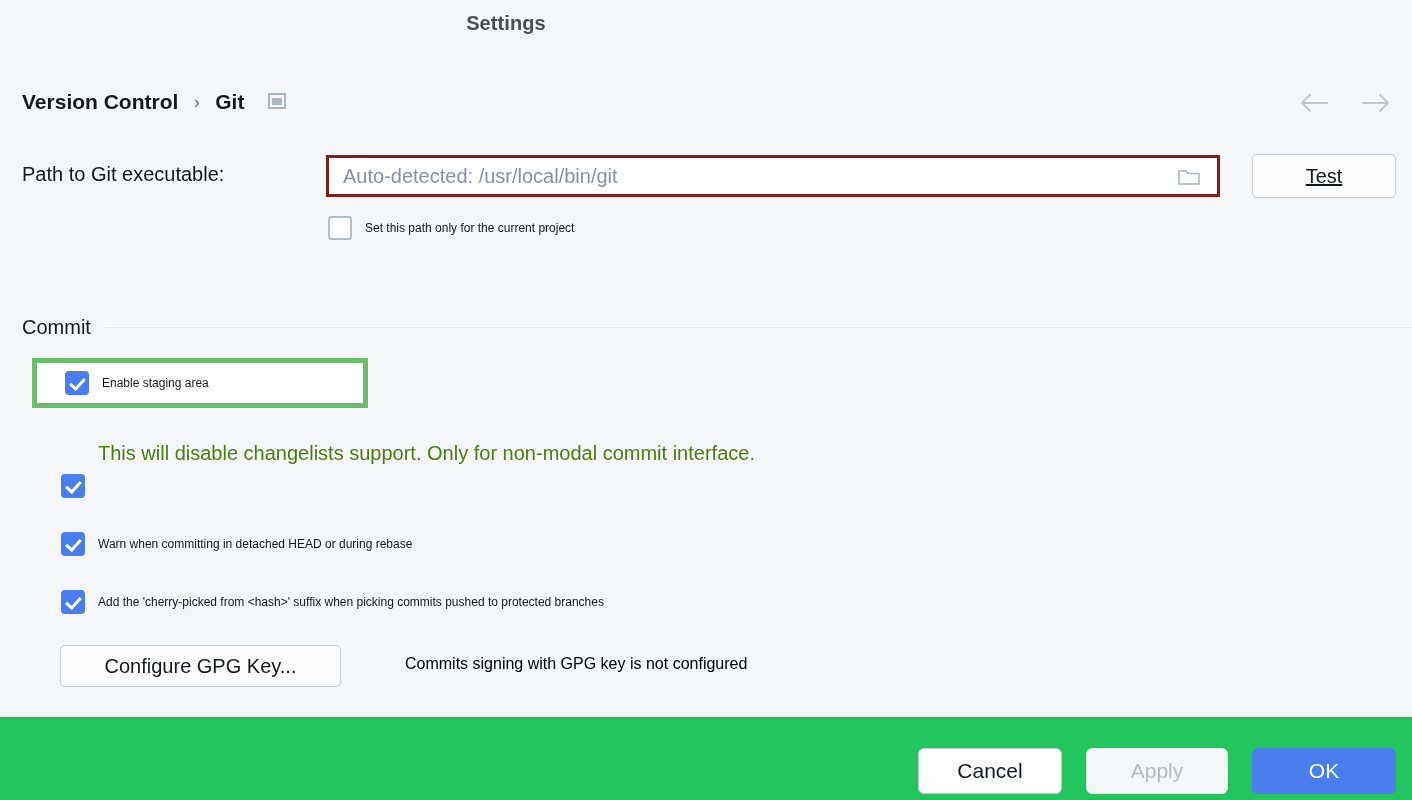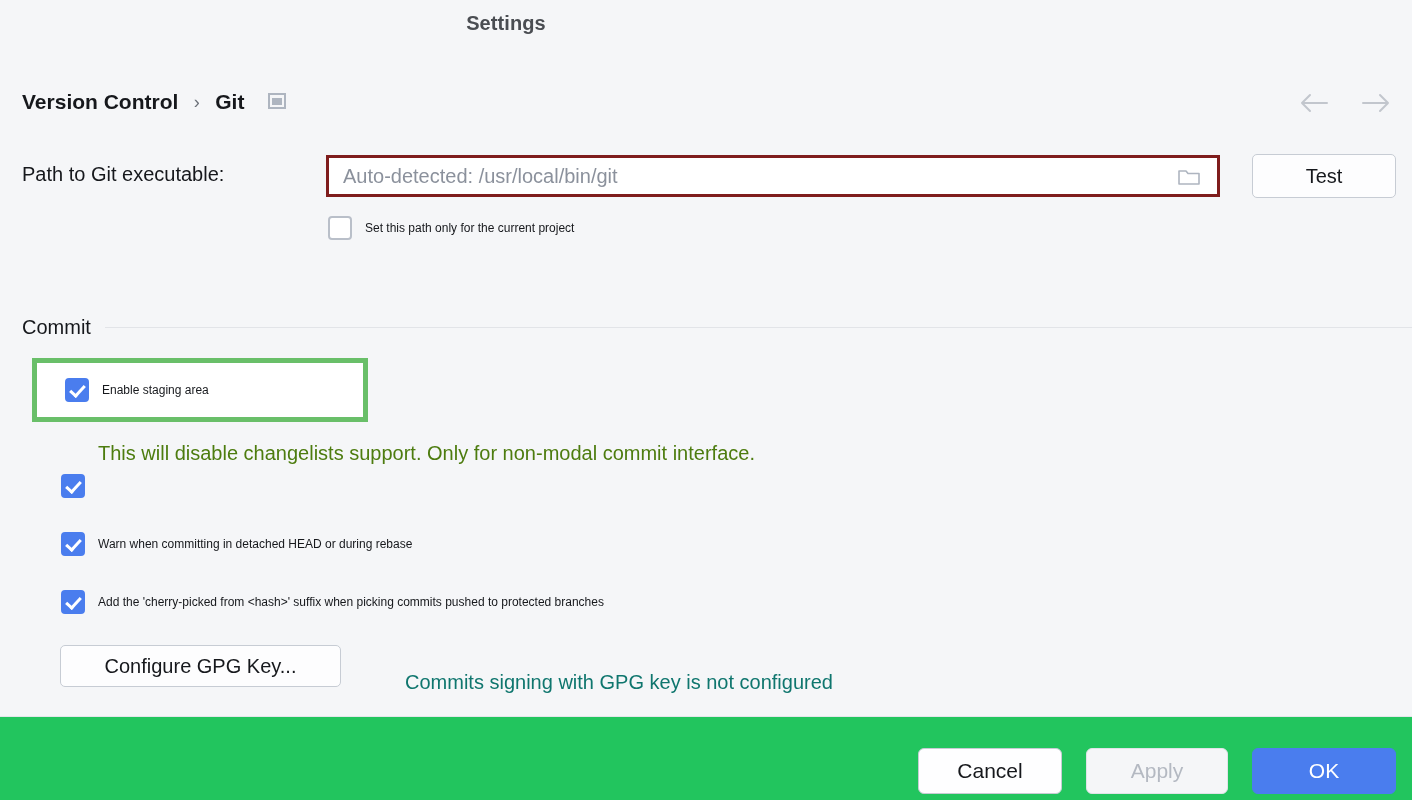--- a/index.html
+++ b/index.html
@@ -157,20 +157,21 @@
     background: #fdfdfe;
     border: 1px solid #c7ccd4;
     border-radius: 5px;
     font-size: 20px;
     color: #16181c;
     font-family: "Liberation Sans", sans-serif;
     display: flex;
     align-items: center;
     justify-content: center;
     cursor: default;
+    text-decoration: underline;
   }
 
   
   .cb-row {
     position: absolute;
     display: flex;
     align-items: center;
   }
   .checkbox {
     width: 24px;
@@ -227,21 +228,21 @@
     background: #e2e4e8;
     margin-left: 14px;
   }
 
   
   .highlight-box {
     position: absolute;
     left: 32px;
     top: 358px;
     width: 336px;
-    height: 64px;
+    height: 50px;
     box-sizing: border-box;
     border: 5px solid #69bf69;
     background: #ffffff;
   }
   .highlight-inner {
     position: absolute;
     left: 0; top: 0;
     width: 100%; height: 100%;
     display: flex;
     align-items: center;
@@ -274,24 +275,23 @@
     font-family: "Liberation Sans", sans-serif;
     display: flex;
     align-items: center;
     justify-content: center;
     cursor: default;
   }
   .gpg-status {
     position: absolute;
     left: 405px;
     top: 655px;
-    font-size: 20px;
-    color: #0f766e;
+    font-size: 16px;
+    color: #000000;
     white-space: nowrap;
-    margin-top: 16px;
   }
 
   
   .footer-sep {
     position: absolute;
     left: 0;
     top: 716px;
     width: 1412px;
     height: 1px;
     background: #e4e6ea;

